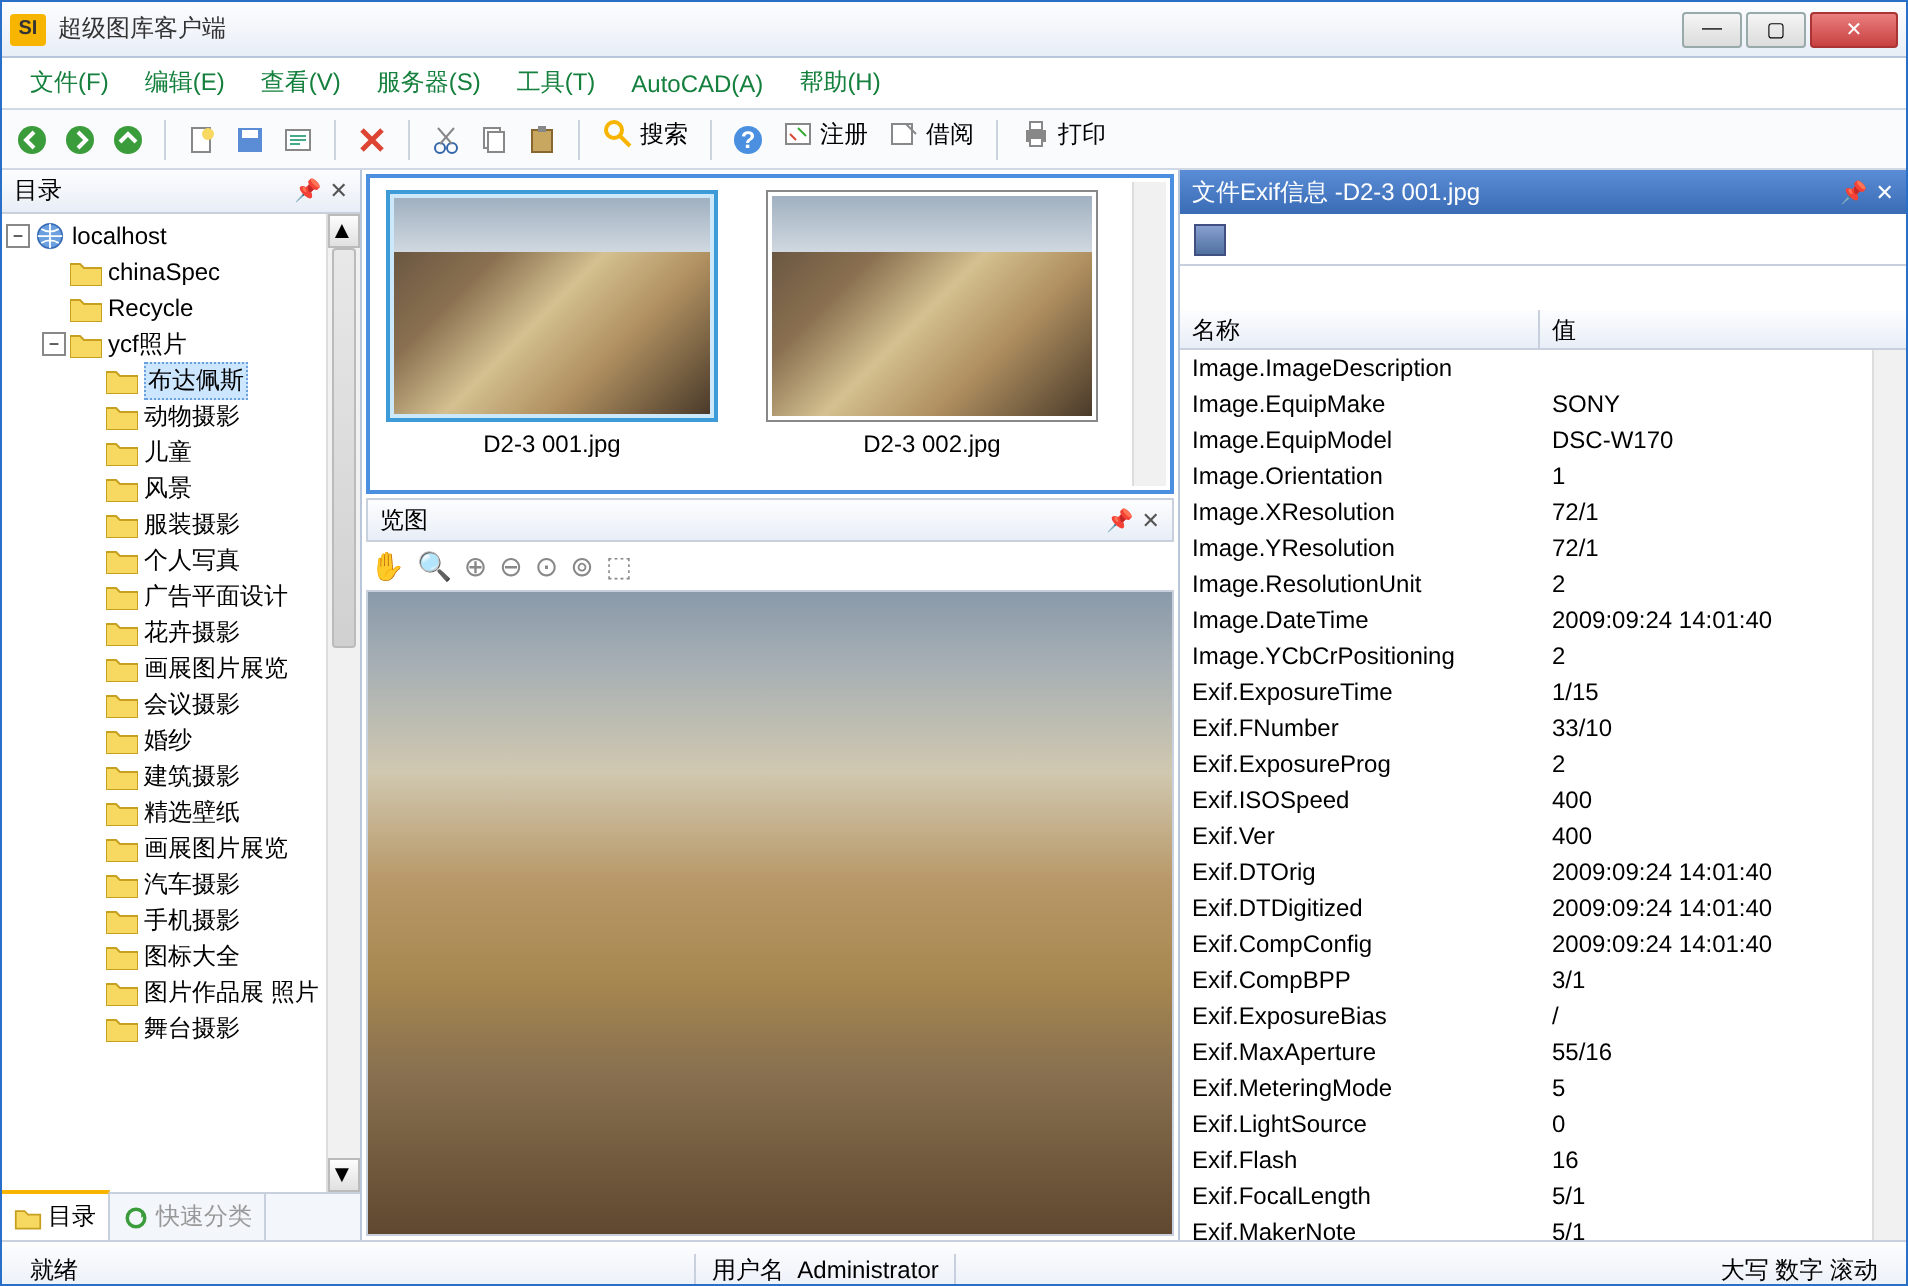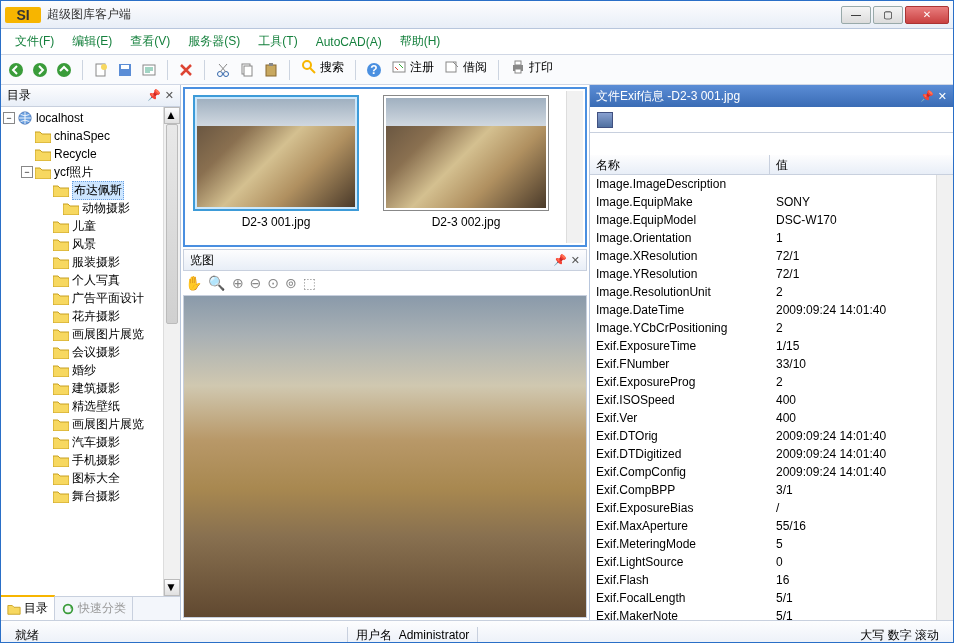--- a/index.html
+++ b/index.html
@@ -1,18 +1,18 @@
 <!DOCTYPE html>
 <html><head>
 <meta charset="utf-8">
 <style>
 * { box-sizing: border-box; margin: 0; padding: 0; font-family: "Microsoft YaHei", "SimSun", sans-serif; font-size: 12px; }
 body { background: #fff; width: 954px; height: 643px; overflow: hidden; border: 1px solid #2a6fc7; }
 .titlebar { height: 28px; background: linear-gradient(#fdfdfe, #e8eef7); display: flex; align-items: center; padding: 0 4px; border-bottom: 1px solid #b8c6dc; }
-.titlebar .icon-box { width: 36px; height: 16px; background: #f7b500; color: #333; font-weight: bold; font-size: 14px; display: flex; align-items: center; justify-content: center; border-radius: 2px; margin-right: 6px; }
+.titlebar .icon-box { width: 18px; height: 16px; background: #f7b500; color: #333; font-weight: bold; font-size: 10px; display: flex; align-items: center; justify-content: center; border-radius: 2px; margin-right: 6px; }
 .titlebar .title { flex: 1; color: #333; }
 .win-btns { display: flex; gap: 0; }
 .win-btn { width: 30px; height: 18px; background: linear-gradient(#f5f5f5,#dcdcdc); border: 1px solid #9aa; border-radius: 2px; margin-left: 2px; display:flex; align-items:center; justify-content:center; font-size:10px; }
 .win-btn.close { width: 44px; background: linear-gradient(#e97e7e,#c94141); color:#fff; border-color:#a33; }
 .menubar { height: 26px; display: flex; align-items: center; padding: 0 6px; gap: 2px; border-bottom: 1px solid #d0d7e5; }
 .menu-item { padding: 4px 8px; color: #15803d; }
 .toolbar { height: 30px; display: flex; align-items: center; padding: 0 4px; gap: 2px; border-bottom: 1px solid #d0d7e5; background:#fafbfd;}
 .toolbar .sep { width: 1px; height: 20px; background: #ccd4e0; margin: 0 5px; }
 .tb-btn { width: 22px; height: 22px; display:flex; align-items:center; justify-content:center; border-radius:2px; }
 .tb-lbl { display:flex; align-items:flex-start; gap:3px; padding:0 4px; height:22px; }
@@ -230,21 +230,21 @@
           </svg>
           <span class="lbl">ycf照片</span>
         </div>
         <div class="tree-node sel" style="padding-left:38px">
           <span class="noexp"></span>
           <svg class="folder-ico" viewBox="0 0 16 14">
             <path d="M0 3 h5 l2 2 h9 v9 h-16 z" fill="#f7d860" stroke="#c8a020"></path>
           </svg>
           <span class="lbl">布达佩斯</span>
         </div>
-        <div class="tree-node" style="padding-left:48px">
+        <div class="tree-node" style="padding-left:38px">
           <span class="noexp"></span>
           <svg class="folder-ico" viewBox="0 0 16 14">
             <path d="M0 3 h5 l2 2 h9 v9 h-16 z" fill="#f7d860" stroke="#c8a020"></path>
           </svg>
           <span class="lbl">动物摄影</span>
         </div>
         <div class="tree-node" style="padding-left:38px">
           <span class="noexp"></span>
           <svg class="folder-ico" viewBox="0 0 16 14">
             <path d="M0 3 h5 l2 2 h9 v9 h-16 z" fill="#f7d860" stroke="#c8a020"></path>
@@ -341,20 +341,27 @@
             <path d="M0 3 h5 l2 2 h9 v9 h-16 z" fill="#f7d860" stroke="#c8a020"></path>
           </svg>
           <span class="lbl">手机摄影</span>
         </div>
         <div class="tree-node" style="padding-left:38px">
           <span class="noexp"></span>
           <svg class="folder-ico" viewBox="0 0 16 14">
             <path d="M0 3 h5 l2 2 h9 v9 h-16 z" fill="#f7d860" stroke="#c8a020"></path>
           </svg>
           <span class="lbl">图标大全</span>
+        </div>
+        <div class="tree-node" style="padding-left:38px">
+          <span class="noexp"></span>
+          <svg class="folder-ico" viewBox="0 0 16 14">
+            <path d="M0 3 h5 l2 2 h9 v9 h-16 z" fill="#f7d860" stroke="#c8a020"></path>
+          </svg>
+          <span class="lbl">图片作品展 照片</span>
         </div>
         <div class="tree-node" style="padding-left:38px">
           <span class="noexp"></span>
           <svg class="folder-ico" viewBox="0 0 16 14">
             <path d="M0 3 h5 l2 2 h9 v9 h-16 z" fill="#f7d860" stroke="#c8a020"></path>
           </svg>
           <span class="lbl">舞台摄影</span>
         </div>
         <div style="position:absolute;right:0;top:0;bottom:0;width:17px;background:#f1f1f1;border-left:1px solid #ddd">
           <div style="position:absolute;top:0;left:0;right:0;height:17px;background:linear-gradient(#fdfdfe,#e0e0e0);border:1px solid #bbb">▲</div>

